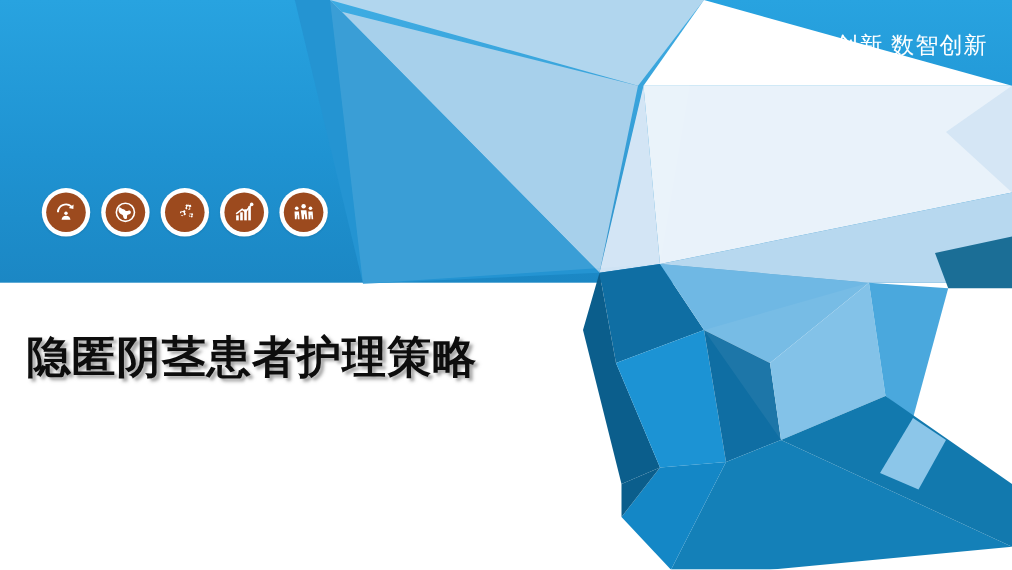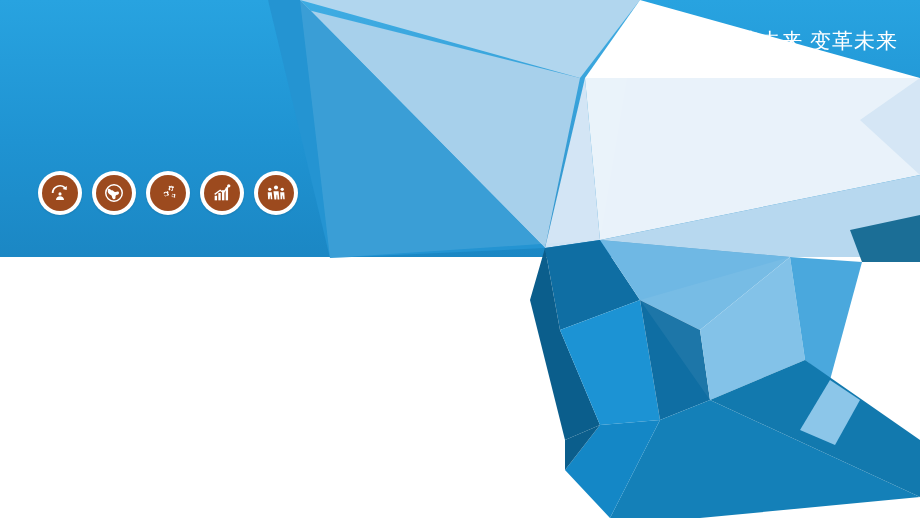--- a/index.html
+++ b/index.html
@@ -125,21 +125,21 @@
     <polygon points="710,400 805,360 920,440 920,497" fill="#1279ae"></polygon>
     <polygon points="600,425 660,420 610,518 565,470" fill="#1487c6"></polygon>
     <polygon points="565,440 600,425 565,470" fill="#0b5e8c"></polygon>
     <polygon points="800,430 830,380 860,400 835,445" fill="#8cc6e9"></polygon>
 
     <polygon points="300,0 640,0 600,240 330,258" fill="#ffffff" opacity="0.10"></polygon>
     <polygon points="585,78 920,78 920,175 600,240" fill="#ffffff" opacity="0.22"></polygon>
     <polygon points="640,300 790,257 805,360 710,400" fill="#ffffff" opacity="0.06"></polygon>
   </svg>
 
-  <div class="tagline">变革未来 变革未来</div>
+  <div class="tagline">数智创新 数智创新</div>
 
   <div class="icon-row">
 
     <div class="icon-badge">
       <span class="icon-disc">
         <svg width="22" height="22" viewBox="0 0 24 24">
           <path d="M5 12a7 7 0 0 1 11.3-5.5l-1.6 1.2 4.6 1 .2-4.4-1.6 1.2A9 9 0 0 0 3 12z" fill="#ffffff"></path>
           <circle cx="12" cy="13" r="1.7" fill="#ffffff"></circle>
           <path d="M7.6 19.5c0-2.4 2-4 4.4-4s4.4 1.6 4.4 4z" fill="#ffffff"></path>
         </svg>
@@ -195,14 +195,15 @@
             <path d="M3 11.2h4.4l.6 7.6H6.3l-.4-4.2h-.4l-.4 4.2H3.4z"></path>
             <circle cx="18.8" cy="8" r="1.8"></circle>
             <path d="M16.6 11.2H21l.5 7.6h-1.6l-.4-4.2h-.4l-.4 4.2H17z"></path>
           </g>
         </svg>
       </span>
     </div>
 
   </div>
 
+  <div class="main-title">隐匿阴茎患者护理策略</div>
 
 </div>
 
 </body></html>

